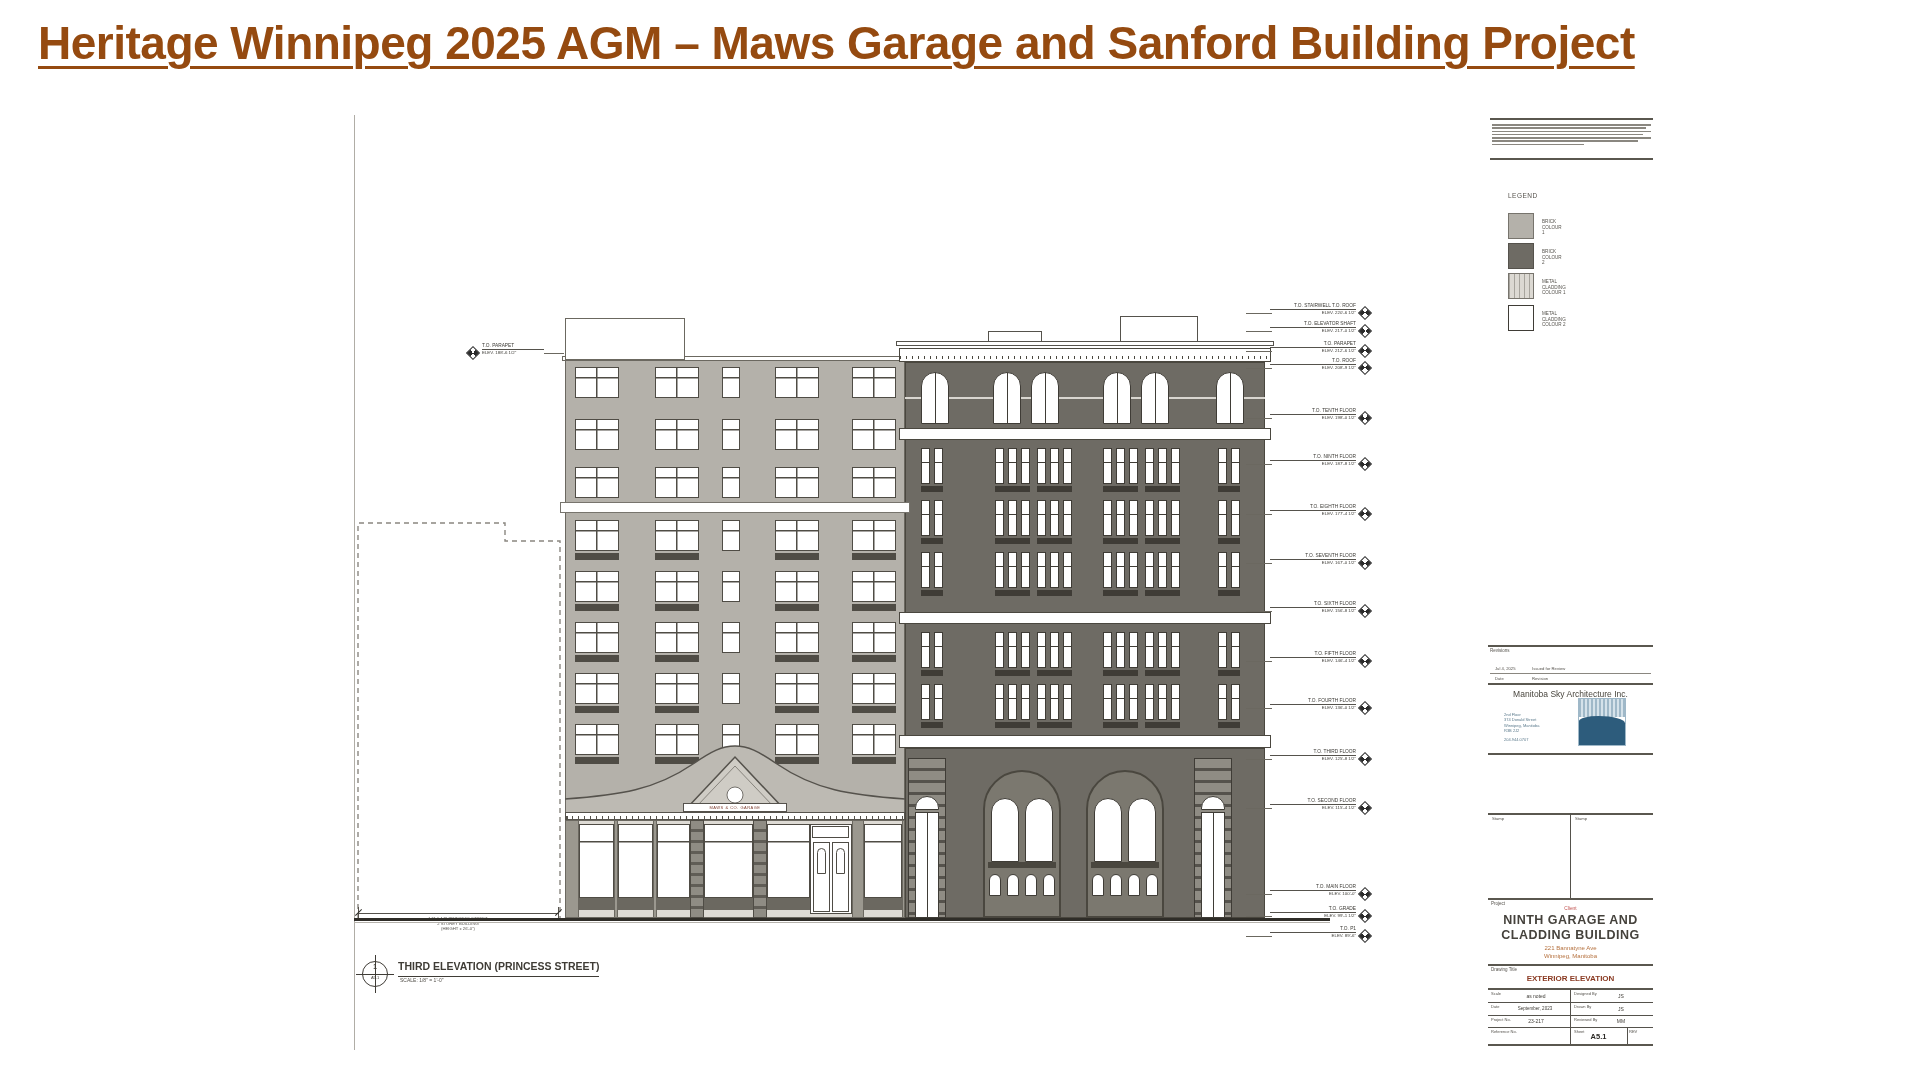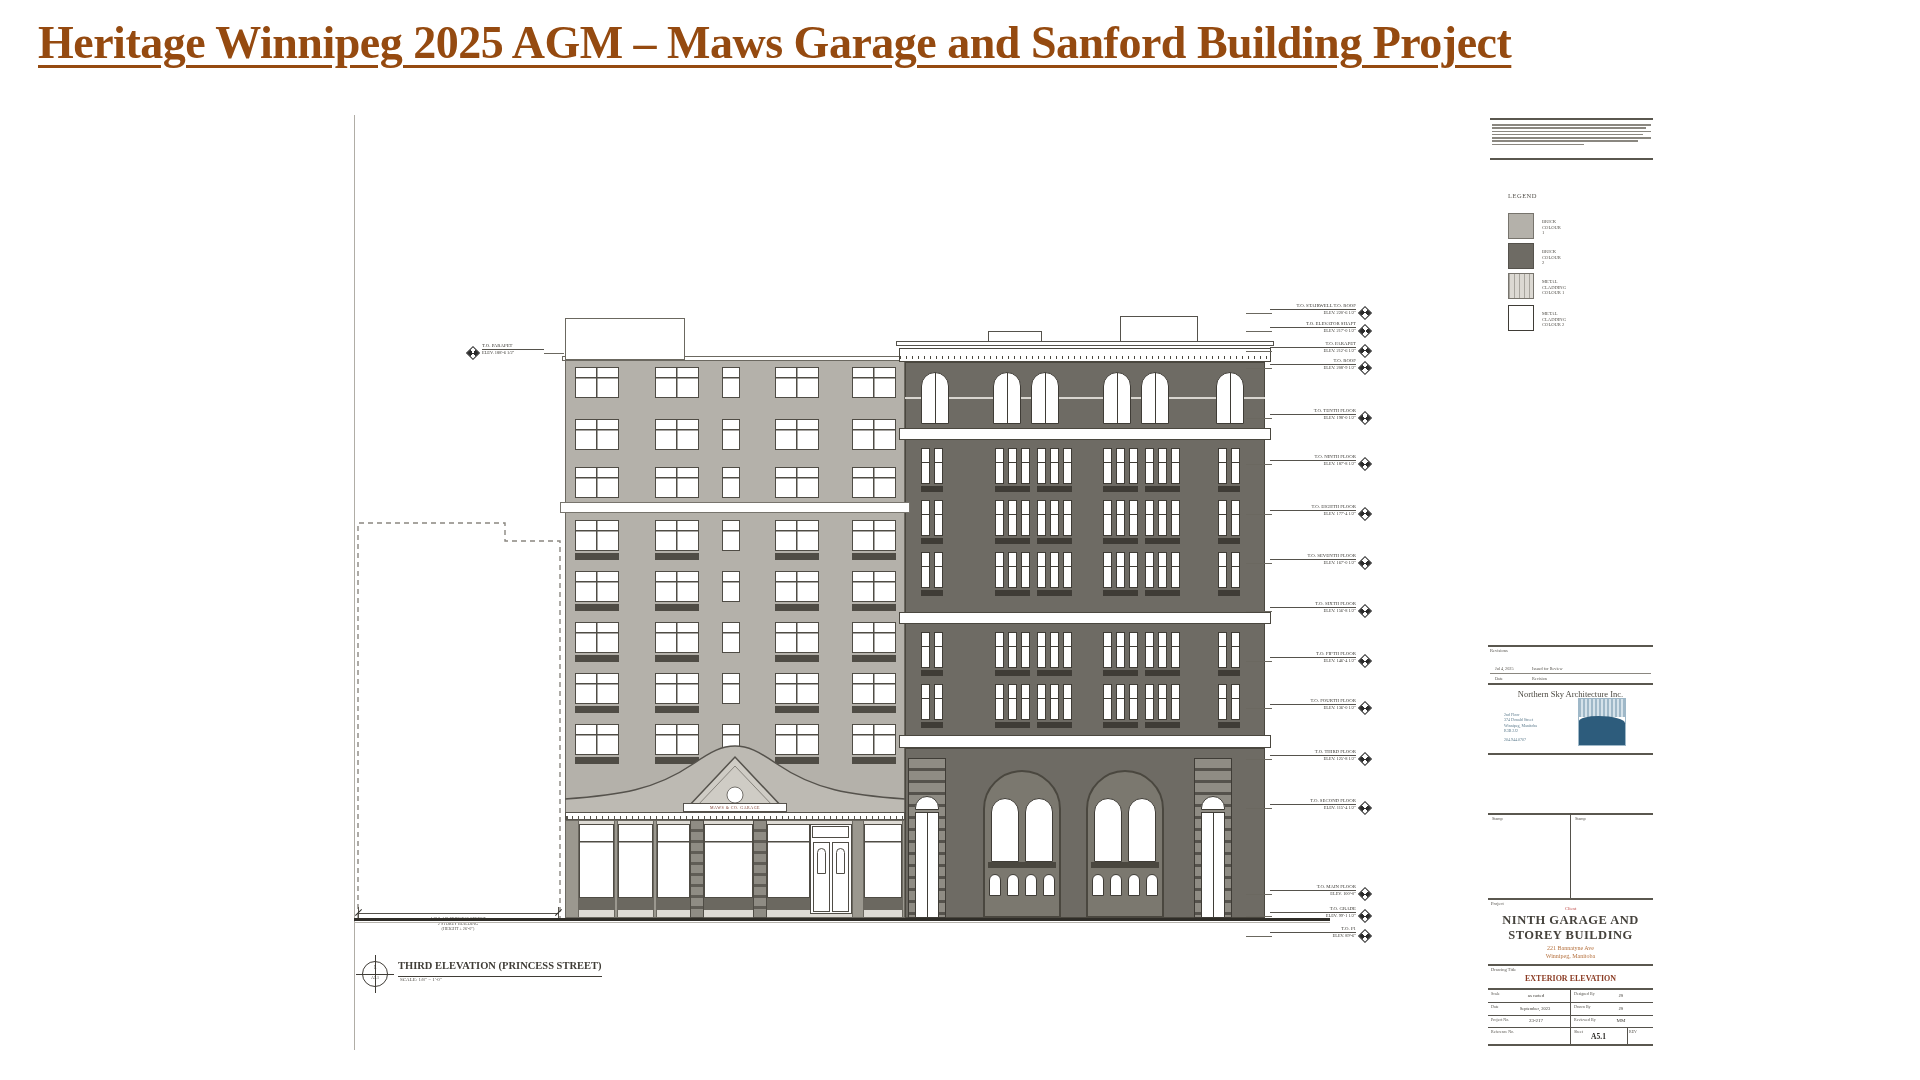--- a/index.html
+++ b/index.html
@@ -1,17 +1,17 @@
 <!DOCTYPE html>
 <html><head>
 <meta charset="utf-8">
 <style>
   html,body{margin:0;padding:0;background:#fff;}
   #canvas{position:relative;width:1920px;height:1080px;background:#fff;overflow:hidden;
-          font-family:Liberation Serif, serif;color:#3f3c36;}
+          font-family:Liberation Sans, sans-serif;color:#3f3c36;}
   .abs{position:absolute;}
   #page-title{position:absolute;left:38px;top:16px;margin:0;font-size:46px;font-weight:700;
     color:#954a10;text-decoration:underline;text-decoration-thickness:3px;text-underline-offset:7px;
     letter-spacing:-0.5px;white-space:nowrap;}
   
   .wL{position:absolute;box-sizing:border-box;background-color:#fff;border:1.5px solid #4f4c45;
       background-image:linear-gradient(#4f4c45,#4f4c45),linear-gradient(#4f4c45,#4f4c45);
       background-size:1.5px 100%,100% 1.5px;background-position:center top,0 9px;background-repeat:no-repeat;}
   .wN{position:absolute;box-sizing:border-box;background-color:#fff;border:1.5px solid #4f4c45;
       background-image:linear-gradient(#4f4c45,#4f4c45);background-size:100% 1.5px;
@@ -474,21 +474,21 @@
   <div class="abs" style="left:1488px;top:640px;width:165px;height:412px;">
     <div class="rule" style="left:0;top:5px;width:165px;height:2px;"></div>
     <div class="tb-label" style="left:2px;top:8px;">Revisions</div>
     <div class="tb-label" style="left:7px;top:26px;font-size:4.2px;">Jul 4, 2025</div>
     <div class="tb-label" style="left:44px;top:26px;font-size:4.2px;">Issued for Review</div>
     <div class="abs" style="left:2px;top:33px;width:161px;height:0.7px;background:#8a8780;"></div>
     <div class="tb-label" style="left:7px;top:36px;font-size:4.2px;">Date</div>
     <div class="tb-label" style="left:44px;top:36px;font-size:4.2px;">Revision</div>
     <div class="rule" style="left:0;top:43px;width:165px;height:2px;"></div>
 
-    <div style="position:absolute;left:0;top:49px;width:165px;text-align:center;font-size:8.5px;color:#4a473f;">Northern Sky Architecture Inc.</div>
+    <div style="position:absolute;left:0;top:49px;width:165px;text-align:center;font-size:8.5px;color:#4a473f;">Manitoba Sky Architecture Inc.</div>
     <div class="abs" style="left:16px;top:72px;width:70px;font-size:4px;line-height:5.4px;color:#5b7a8c;">
       <div>2nd Floor</div>
       <div>374 Donald Street</div>
       <div>Winnipeg, Manitoba</div>
       <div>R3B 2J2</div>
       <div style="margin-top:3px;">204.944.0707</div>
     </div>
     <div class="abs" style="left:90px;top:58px;width:46px;height:46px;border:0.5px solid #9fb8c8;">
       <div style="position:absolute;left:0;top:0;width:100%;height:40%;background:repeating-linear-gradient(90deg,#9fb8c8 0 2px,#d5e2ea 2px 4px);"></div>
       <div style="position:absolute;left:0;top:36%;width:100%;height:64%;background:#2d5c7c;border-radius:45% 60% 0 0/18% 26% 0 0;"></div>
@@ -497,21 +497,21 @@
 
     <div class="rule" style="left:0;top:173px;width:165px;height:2px;"></div>
     <div class="abs" style="left:82px;top:173px;width:1px;height:85px;background:#55524c;"></div>
     <div class="tb-label" style="left:4px;top:176px;font-size:4.2px;">Stamp</div>
     <div class="tb-label" style="left:87px;top:176px;font-size:4.2px;">Stamp</div>
     <div class="rule" style="left:0;top:258px;width:165px;height:2px;"></div>
 
     <div class="tb-label" style="left:3px;top:261px;">Project</div>
     <div style="position:absolute;left:0;top:266px;width:165px;text-align:center;font-size:4.8px;color:#c0504d;">Client</div>
     <div style="position:absolute;left:0;top:273px;width:165px;text-align:center;font-size:12.5px;font-weight:700;letter-spacing:0.5px;color:#45423c;">NINTH GARAGE AND</div>
-    <div style="position:absolute;left:0;top:288px;width:165px;text-align:center;font-size:12.5px;font-weight:700;letter-spacing:0.5px;color:#45423c;">STOREY BUILDING</div>
+    <div style="position:absolute;left:0;top:288px;width:165px;text-align:center;font-size:12.5px;font-weight:700;letter-spacing:0.5px;color:#45423c;">CLADDING BUILDING</div>
     <div style="position:absolute;left:0;top:305px;width:165px;text-align:center;font-size:6px;color:#b5713e;">221 Bannatyne Ave</div>
     <div style="position:absolute;left:0;top:313px;width:165px;text-align:center;font-size:6px;color:#b5713e;">Winnipeg, Manitoba</div>
     <div class="rule" style="left:0;top:324px;width:165px;height:2px;"></div>
     <div class="tb-label" style="left:3px;top:327px;">Drawing Title</div>
     <div style="position:absolute;left:0;top:334px;width:165px;text-align:center;font-size:8px;font-weight:700;color:#8a3a22;">EXTERIOR ELEVATION</div>
     <div class="rule" style="left:0;top:348px;width:165px;height:2px;"></div>
 
     <div class="abs" style="left:82px;top:349px;width:1px;height:55px;background:#55524c;"></div>
     <div class="abs" style="left:0;top:362px;width:165px;height:0.8px;background:#55524c;"></div>
     <div class="abs" style="left:0;top:375px;width:165px;height:0.8px;background:#55524c;"></div>

